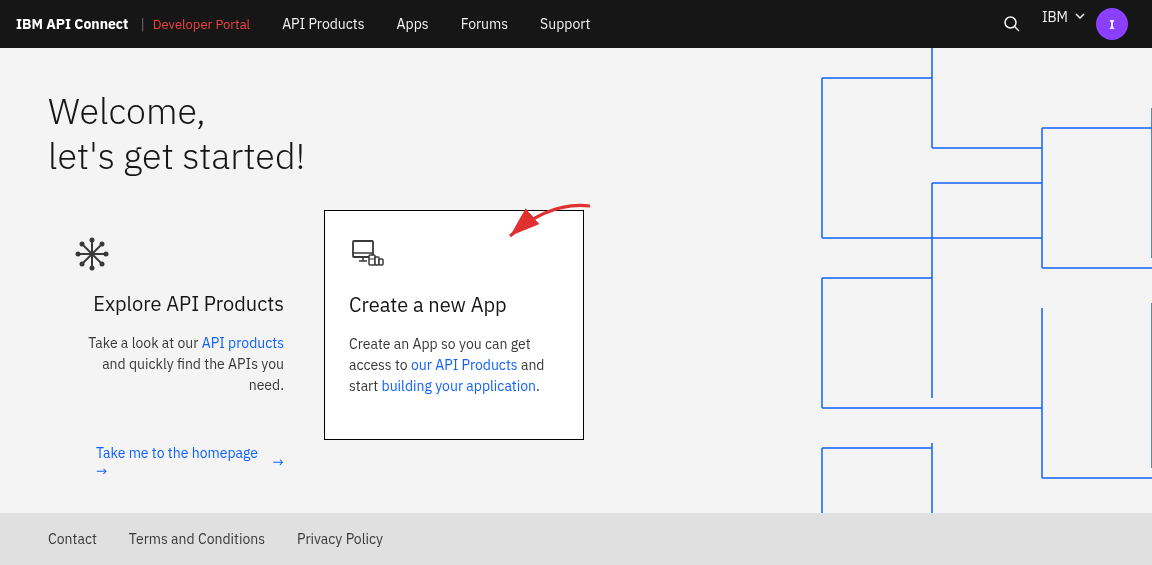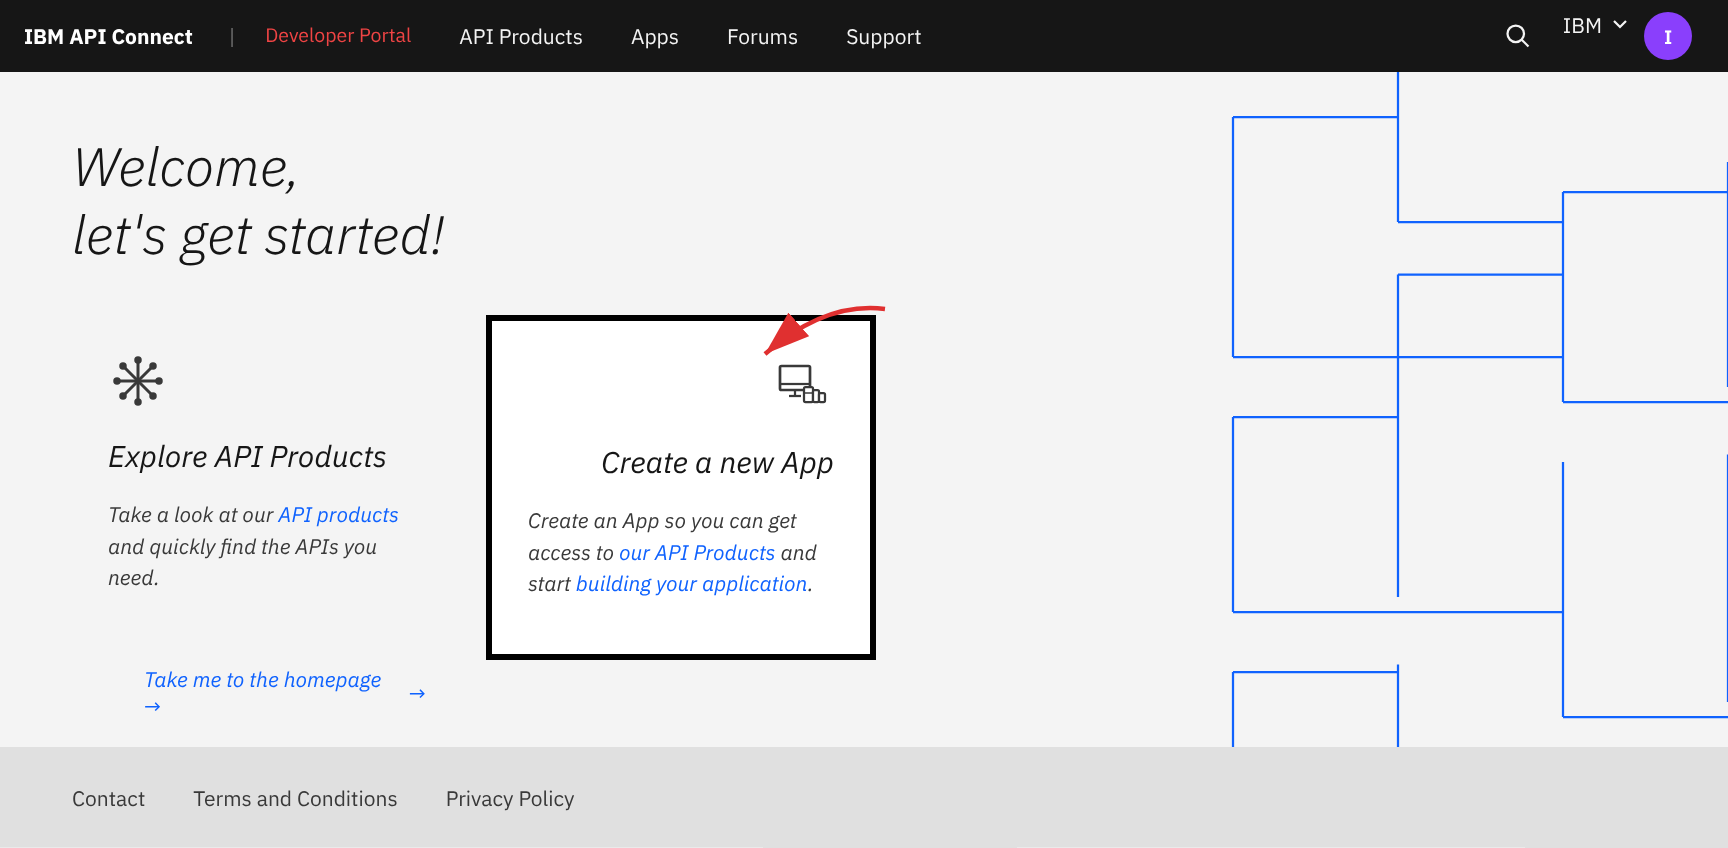--- a/index.html
+++ b/index.html
@@ -16,22 +16,22 @@
       background: #161616;
       height: 48px;
       display: flex;
       align-items: center;
       padding: 0 16px;
       gap: 0;
       position: relative;
     }
     .navbar-brand {
       display: flex;
-      align-items: flex-start;
-      gap: 12px;
+      align-items: flex-end;
+      gap: 0;
       color: #fff;
       font-size: 14px;
       font-weight: 400;
       white-space: nowrap;
     }
     .navbar-brand .ibm-logo {
       font-weight: 700;
       font-size: 14px;
       color: #fff;
       margin-right: 4px;
@@ -100,21 +100,20 @@
       font-weight: 600;
       margin-left: 4px;
     }
 
     
     .main-content {
       padding: 40px 48px 0 48px;
       background: #f4f4f4;
       position: relative;
       min-height: 460px;
-      font-style: italic;
     }
 
     .welcome-heading {
       font-size: 36px;
       font-weight: 300;
       color: #161616;
       line-height: 1.25;
       margin-bottom: 32px;
     }
 
@@ -160,40 +159,39 @@
       line-height: 1.5;
     }
 
     .card-description a {
       color: #0f62fe;
       text-decoration: none;
     }
 
     
     .card-highlighted {
-      border: 4px solid #000000;
-      align-items: flex-end;
+      border: 1px solid #000000;
     }
 
     
     .homepage-link {
       display: inline-flex;
       align-items: center;
       gap: 8px;
       color: #0f62fe;
       font-size: 14px;
       text-decoration: none;
       margin-top: 16px;
       margin-left: 24px;
     }
 
     
     .footer {
       background: #e0e0e0;
-      height: 67px;
+      height: 52px;
       display: flex;
       align-items: center;
       padding: 0 48px;
       gap: 32px;
       position: absolute;
       bottom: 0;
       left: 0;
       right: 0;
     }
     .footer a {
@@ -312,21 +310,21 @@
           <circle cx="20" cy="6" r="2.5" fill="#393939"></circle>
           <circle cx="20" cy="34" r="2.5" fill="#393939"></circle>
           <circle cx="6" cy="20" r="2.5" fill="#393939"></circle>
           <circle cx="34" cy="20" r="2.5" fill="#393939"></circle>
           <circle cx="10" cy="10" r="2.5" fill="#393939"></circle>
           <circle cx="30" cy="30" r="2.5" fill="#393939"></circle>
           <circle cx="30" cy="10" r="2.5" fill="#393939"></circle>
           <circle cx="10" cy="30" r="2.5" fill="#393939"></circle>
         </svg>
       </div>
-      <div style="flex:1; display:flex; flex-direction:column; gap:16px;">
+      <div style="flex:1; display:flex; flex-direction:column; gap:16px;text-align:right;">
         <h2 class="card-title">Explore API Products</h2>
         <p class="card-description">
           Take a look at our <a href="#">API products</a> and quickly find the APIs you need.
         </p>
       </div>
       <div class="homepage-link-wrapper">
         <a href="#" class="homepage-link">
           <span>Take me to the homepage →</span>
           <span>→</span>
         </a>

